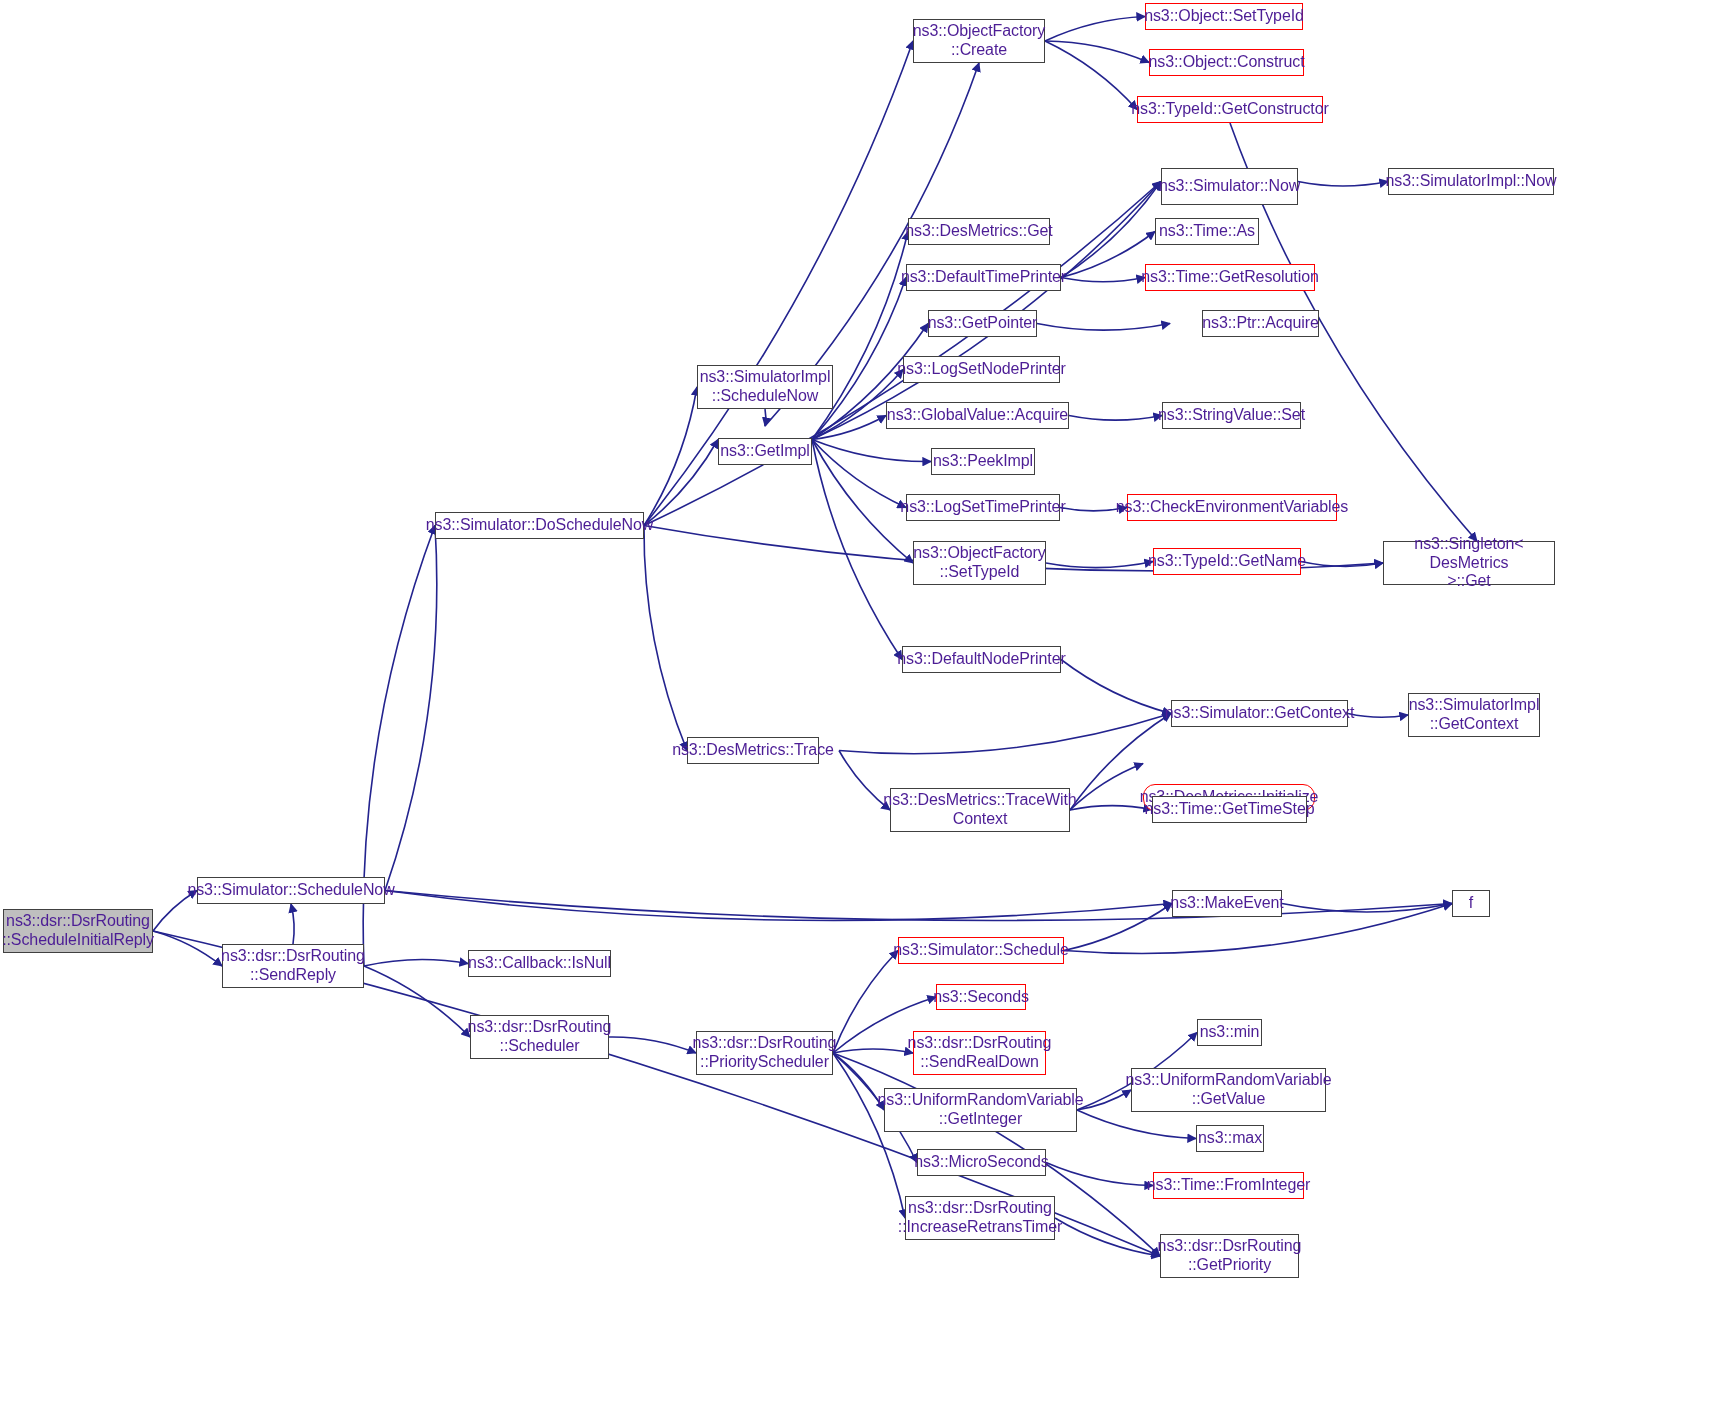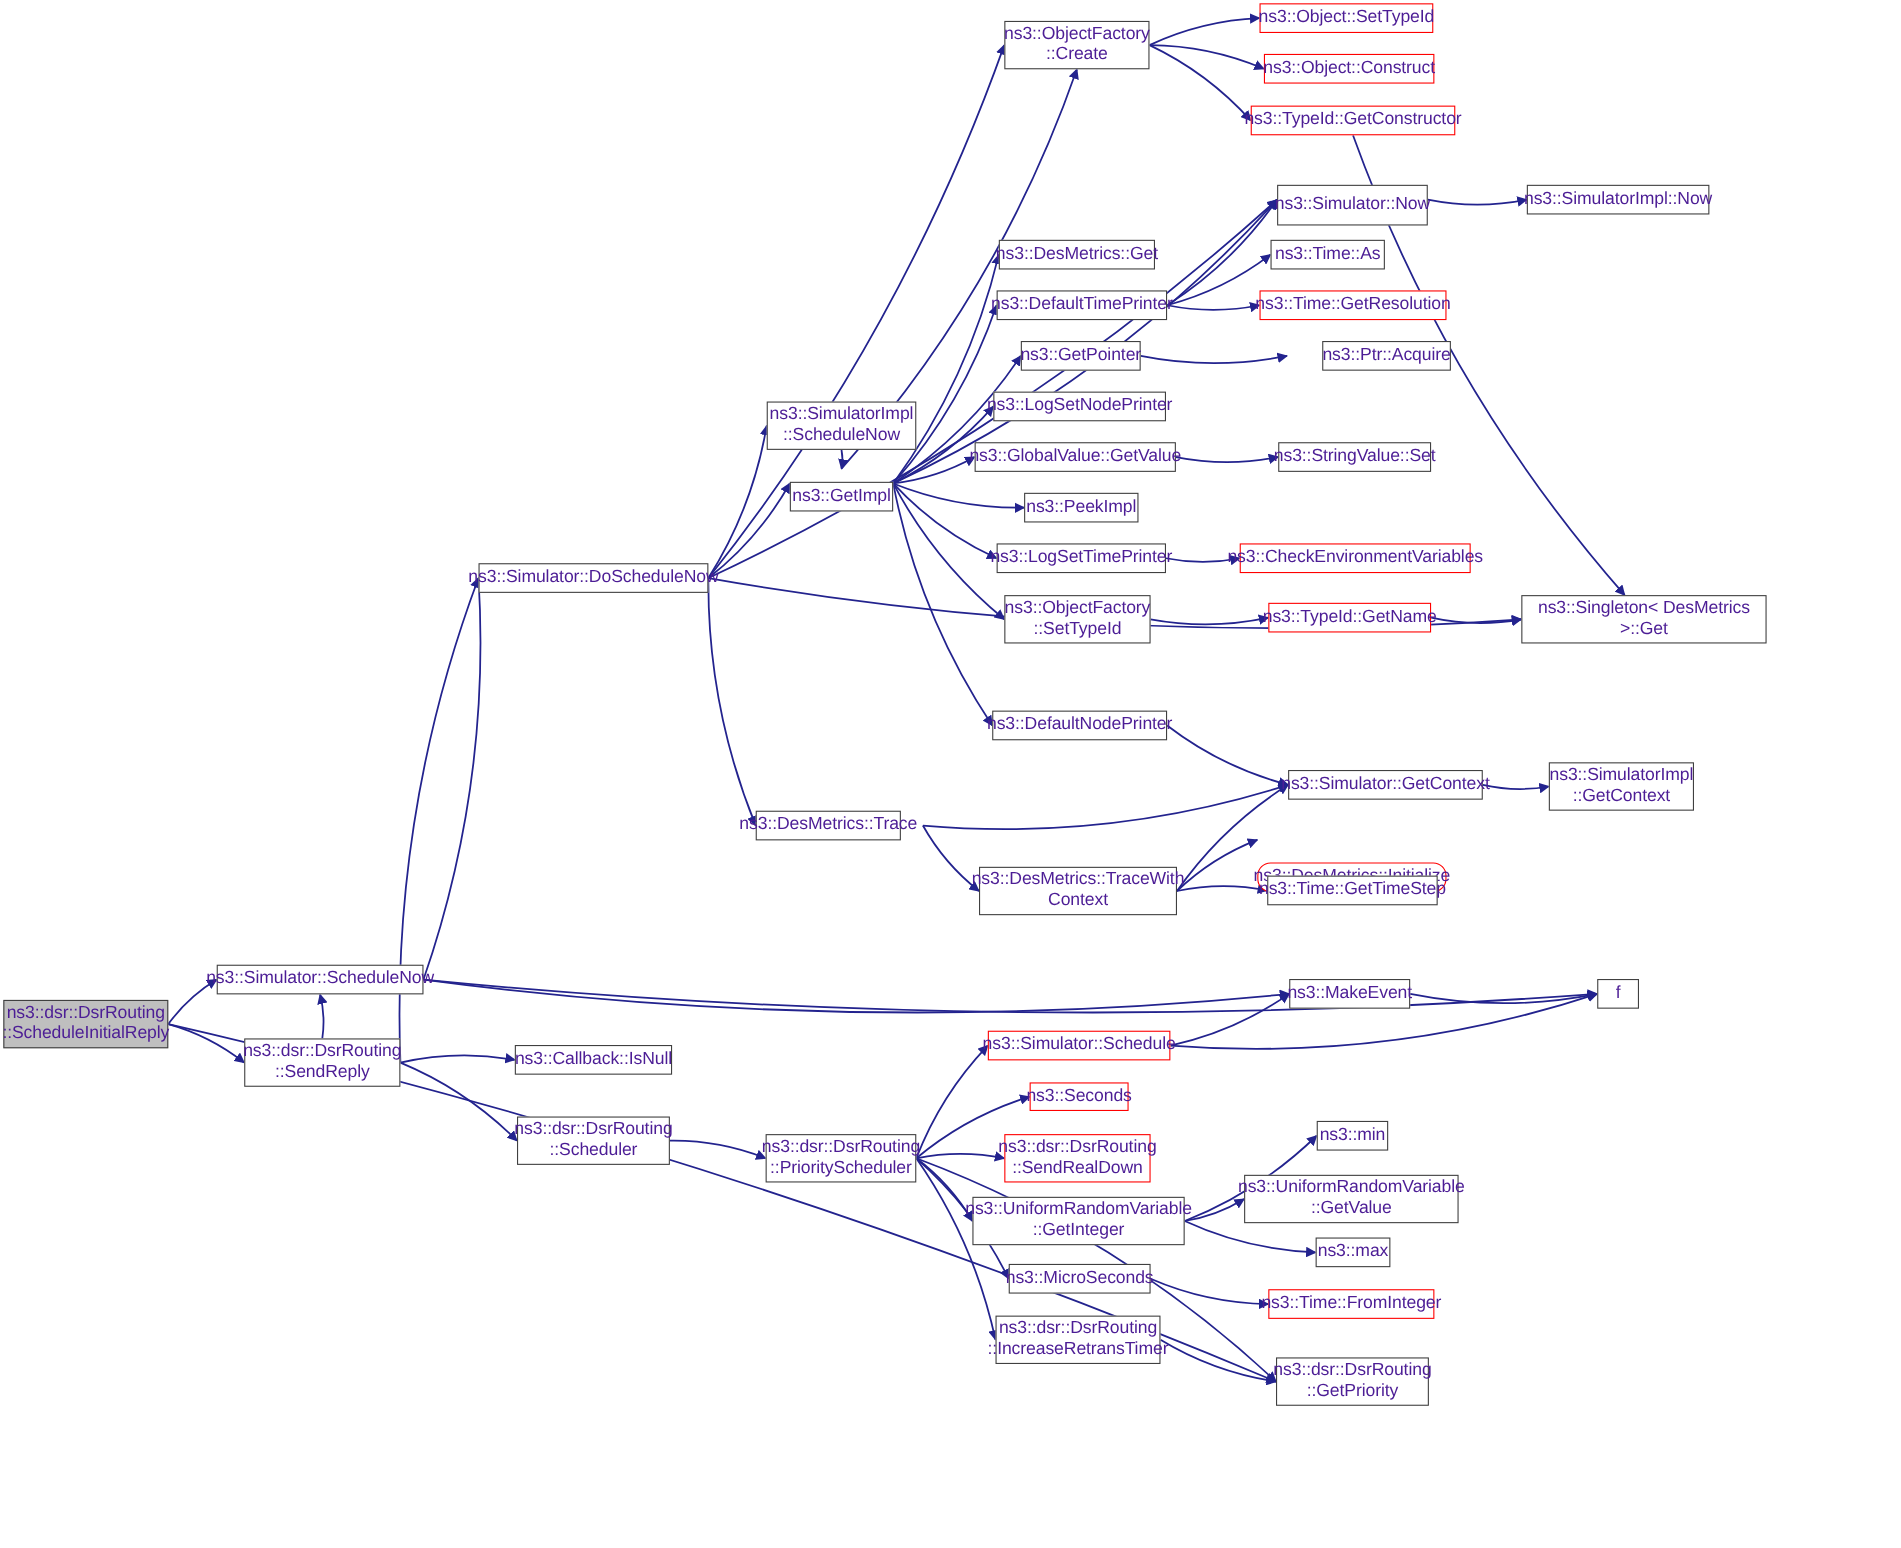--- a/index.html
+++ b/index.html
@@ -166,29 +166,29 @@
       <div class="node red" style="left: 1137px; top: 96px; width: 186px; height: 27px;">ns3::TypeId::GetConstructor</div>
       <div class="node" style="left: 1161px; top: 168px; width: 137px; height: 37px;">ns3::Simulator::Now</div>
       <div class="node" style="left: 1388px; top: 168px; width: 166px; height: 27px;">ns3::SimulatorImpl::Now</div>
       <div class="node" style="left: 908px; top: 218px; width: 142px; height: 27px;">ns3::DesMetrics::Get</div>
       <div class="node" style="left: 1155px; top: 218px; width: 104px; height: 27px;">ns3::Time::As</div>
       <div class="node" style="left: 906px; top: 264px; width: 155px; height: 27px;">ns3::DefaultTimePrinter</div>
       <div class="node red" style="left: 1145px; top: 264px; width: 170px; height: 27px;">ns3::Time::GetResolution</div>
       <div class="node" style="left: 928px; top: 310px; width: 109px; height: 27px;">ns3::GetPointer</div>
       <div class="node" style="left: 1170px; top: 310px; width: 117px; height: 27px; margin-left: 32px;">ns3::Ptr::Acquire</div>
       <div class="node" style="left: 903px; top: 356px; width: 157px; height: 27px;">ns3::LogSetNodePrinter</div>
-      <div class="node" style="left: 886px; top: 402px; width: 183px; height: 27px;">ns3::GlobalValue::GetValue</div>
+      <div class="node" style="left: 886px; top: 402px; width: 183px; height: 27px;">ns3::GlobalValue::Acquire</div>
       <div class="node" style="left: 1162px; top: 402px; width: 139px; height: 27px;">ns3::StringValue::Set</div>
       <div class="node" style="left: 931px; top: 448px; width: 104px; height: 27px;">ns3::PeekImpl</div>
       <div class="node" style="left: 906px; top: 494px; width: 154px; height: 27px;">ns3::LogSetTimePrinter</div>
       <div class="node red" style="left: 1127px; top: 494px; width: 210px; height: 27px;">ns3::CheckEnvironmentVariables</div>
       <div class="node" style="left: 913px; top: 541px; width: 133px; height: 44px;">ns3::ObjectFactory
 ::SetTypeId</div>
       <div class="node red" style="left: 1153px; top: 548px; width: 148px; height: 27px;">ns3::TypeId::GetName</div>
-      <div class="node" style="left: 1383px; top: 541px; width: 223px; height: 44px;">ns3::Singleton&lt; DesMetrics
+      <div class="node" style="left: 1383px; top: 541px; width: 172px; height: 44px;">ns3::Singleton&lt; DesMetrics
 &gt;::Get</div>
       <div class="node" style="left: 902px; top: 646px; width: 159px; height: 27px;">ns3::DefaultNodePrinter</div>
       <div class="node" style="left: 1171px; top: 700px; width: 177px; height: 27px;">ns3::Simulator::GetContext</div>
       <div class="node" style="left: 1408px; top: 693px; width: 132px; height: 44px;">ns3::SimulatorImpl
 ::GetContext</div>
       <div class="node red" style="left: 1143px; top: 784px; width: 172px; height: 27px; border-radius: 12px;">ns3::DesMetrics::Initialize</div>
       <div class="node" style="left: 890px; top: 788px; width: 180px; height: 44px;">ns3::DesMetrics::TraceWith
 Context</div>
       <div class="node" style="left: 1152px; top: 796px; width: 155px; height: 27px;">ns3::Time::GetTimeStep</div>
     </div>

